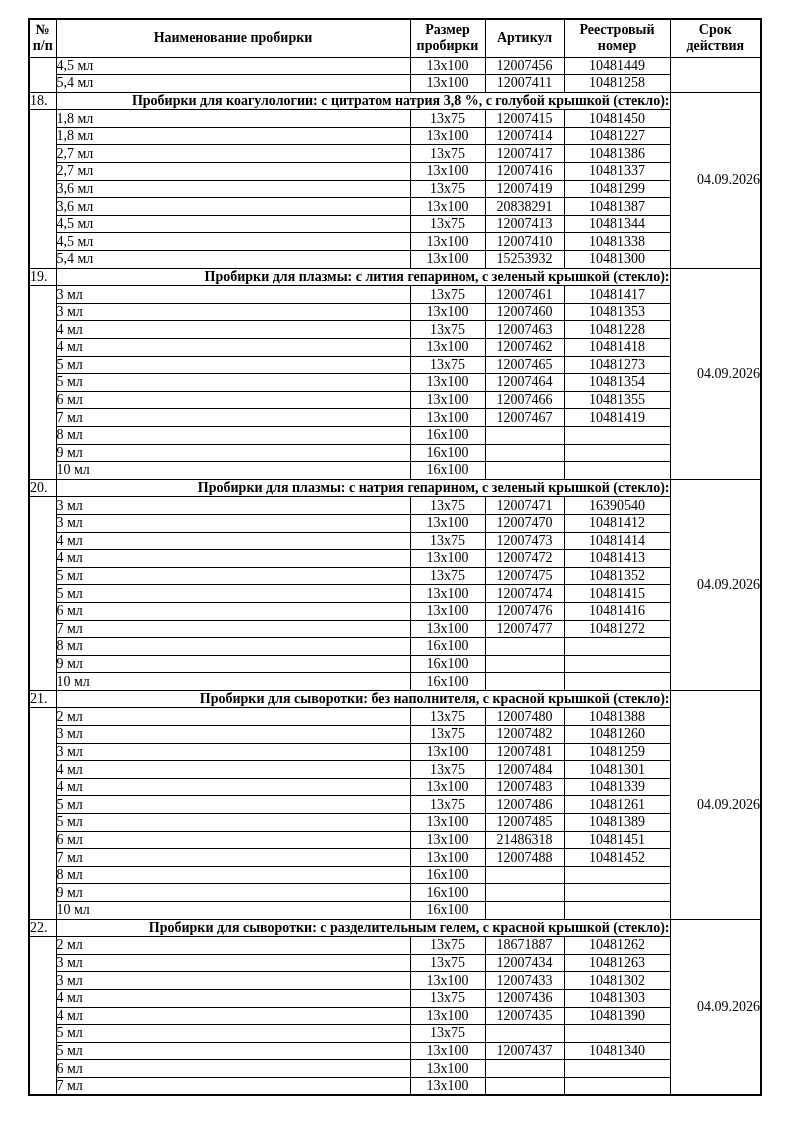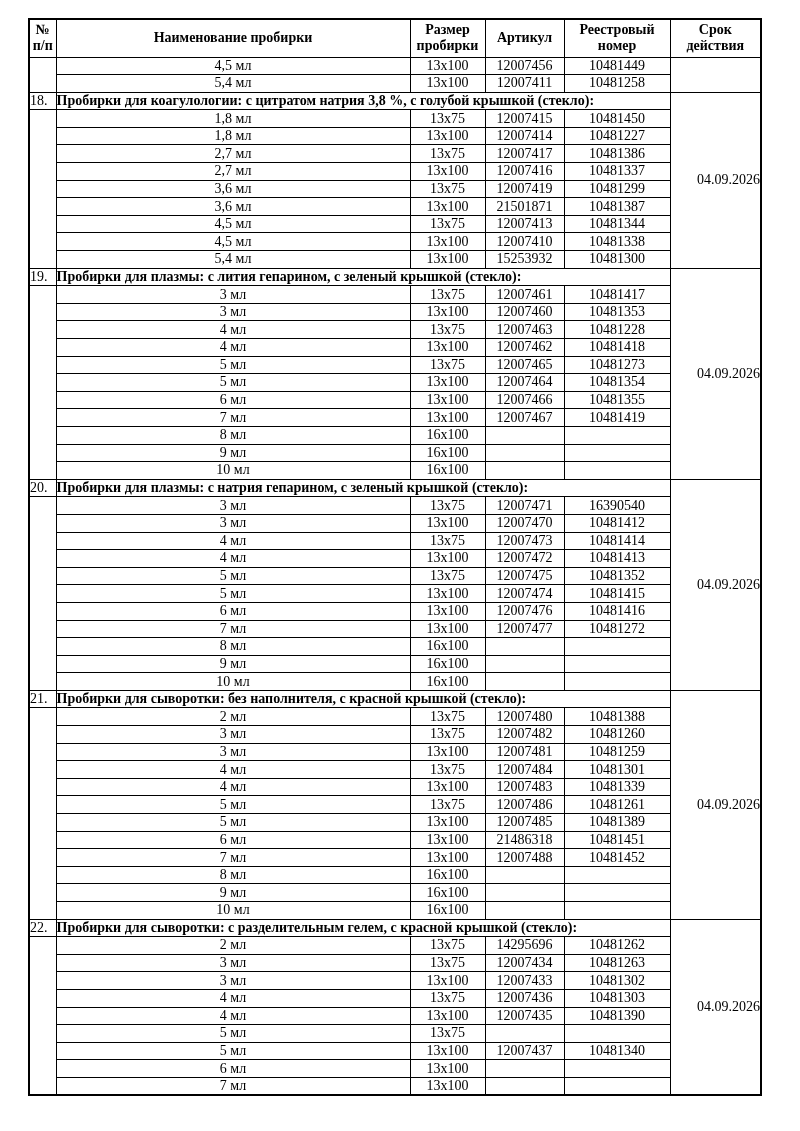--- a/index.html
+++ b/index.html
@@ -50,24 +50,24 @@
   table.tubes tbody td {
     line-height: 16px;
     height: 16.6px;
   }
   td.cell-num {
     text-align: left;
     padding-left: 2px;
   }
   td.cell-title {
     font-weight: bold;
+    text-align: right;
+  }
+  td.cell-name {
     text-align: left;
-  }
-  td.cell-name {
-    text-align: center;
     padding-left: 4px;
   }
   td.cell-center {
     text-align: center;
   }
   td.cell-term {
     text-align: right;
   }
 </style>
 </head>
@@ -144,21 +144,21 @@
         </tr>
         <tr class="data-row">
           <td class="cell-name">3,6 мл</td>
           <td class="cell-center">13x75</td>
           <td class="cell-center">12007419</td>
           <td class="cell-center">10481299</td>
         </tr>
         <tr class="data-row">
           <td class="cell-name">3,6 мл</td>
           <td class="cell-center">13x100</td>
-          <td class="cell-center">21501871</td>
+          <td class="cell-center">20838291</td>
           <td class="cell-center">10481387</td>
         </tr>
         <tr class="data-row">
           <td class="cell-name">4,5 мл</td>
           <td class="cell-center">13x75</td>
           <td class="cell-center">12007413</td>
           <td class="cell-center">10481344</td>
         </tr>
         <tr class="data-row">
           <td class="cell-name">4,5 мл</td>
@@ -396,21 +396,21 @@
         </tr>
         <tr class="section-header-row">
           <td class="cell-num">22.</td>
           <td class="cell-title" colspan="4">Пробирки для сыворотки: с разделительным гелем, с красной крышкой (стекло):</td>
           <td class="cell-term" rowspan="10">04.09.2026</td>
         </tr>
         <tr class="data-row">
           <td class="cell-num" rowspan="9"></td>
           <td class="cell-name">2 мл</td>
           <td class="cell-center">13x75</td>
-          <td class="cell-center">14295696</td>
+          <td class="cell-center">18671887</td>
           <td class="cell-center">10481262</td>
         </tr>
         <tr class="data-row">
           <td class="cell-name">3 мл</td>
           <td class="cell-center">13x75</td>
           <td class="cell-center">12007434</td>
           <td class="cell-center">10481263</td>
         </tr>
         <tr class="data-row">
           <td class="cell-name">3 мл</td>

